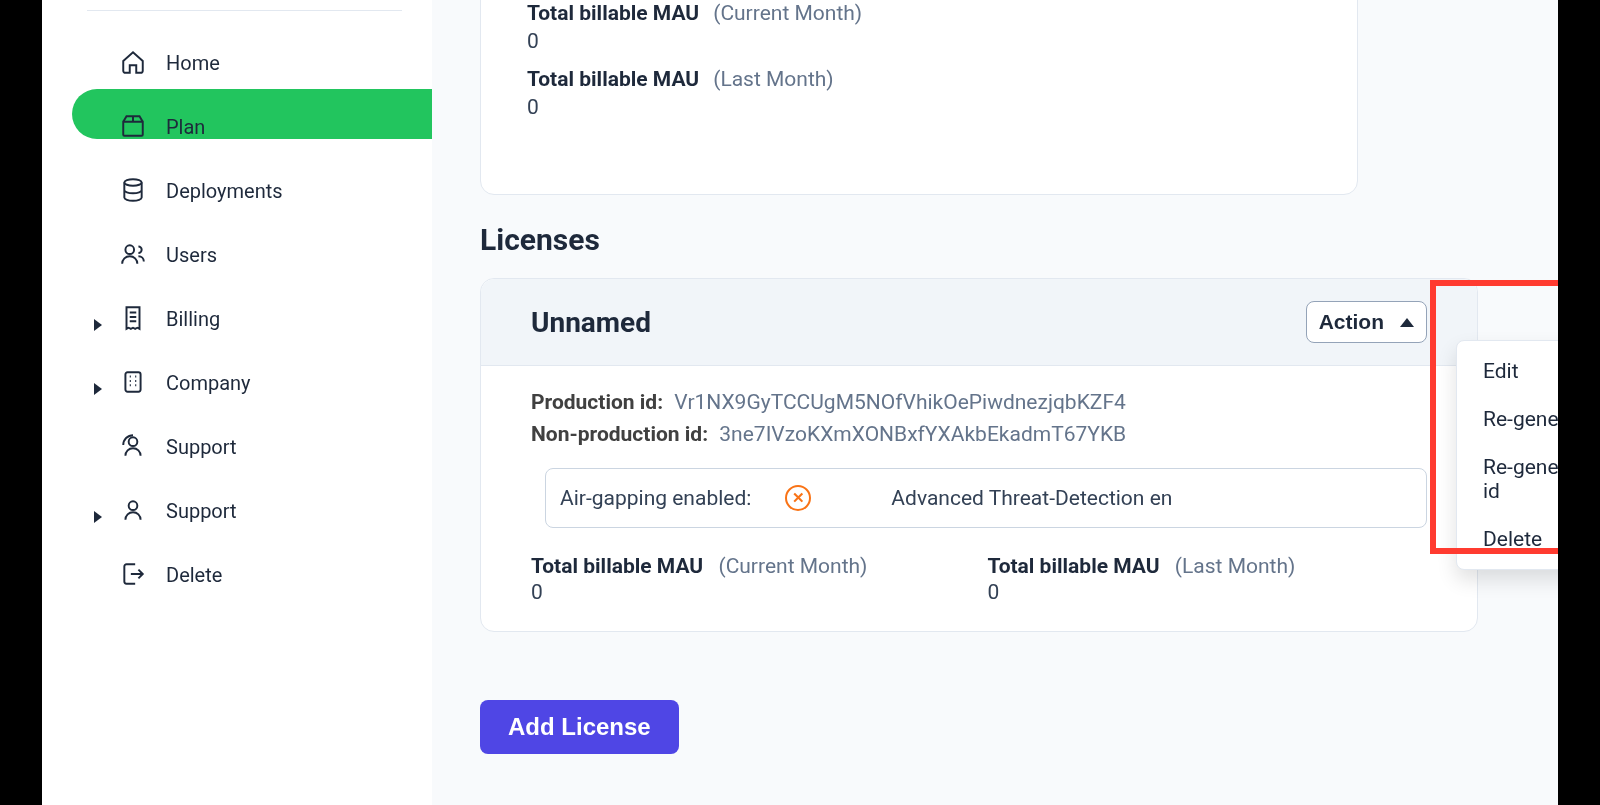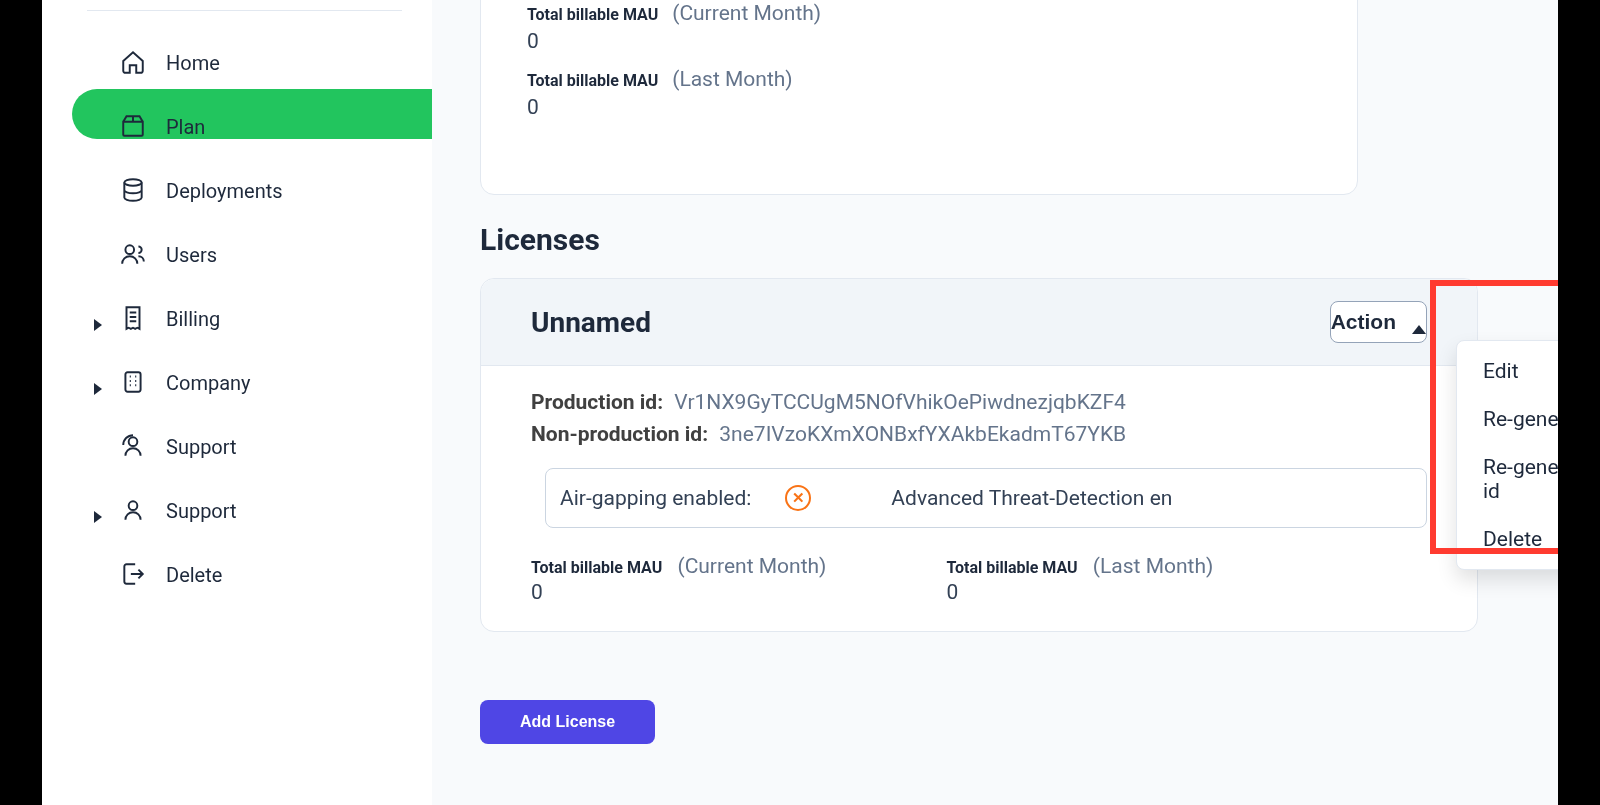--- a/index.html
+++ b/index.html
@@ -87,21 +87,21 @@
     position: absolute;
     left: 48px;
     right: 200px;
     top: -20px;
     height: 215px;
     padding: 20px 46px;
   }
   .metric-row { margin-bottom: 4px; }
   .metric-label {
     font-weight: 700;
-    font-size: 16px;
+    font-size: 21px;
     color: #1e293b;
     margin-right: 10px;
   }
   .metric-sub {
     font-size: 21px;
     color: #64748b;
   }
   .metric-value {
     font-size: 21px;
     color: #334155;
@@ -135,26 +135,26 @@
   }
   .license-name {
     font-size: 28px;
     font-weight: 700;
     color: #1e293b;
   }
   .action-btn {
     background: #fff;
     border: 1px solid #94a3b8;
     border-radius: 8px;
-    padding: 8px 0;
+    padding: 8px 12px;
     font-size: 21px;
     font-weight: 600;
     color: #1e293b;
     display: flex;
-    align-items: flex-end;
+    align-items: center;
     gap: 16px;
     cursor: pointer;
   }
   .caret-up {
     width: 0; height: 0;
     border-left: 7px solid transparent;
     border-right: 7px solid transparent;
     border-bottom: 9px solid #1e293b;
   }
   .license-body {
@@ -194,22 +194,22 @@
   .bottom-col .metric-row { margin-bottom: 2px; }
 
   .add-btn {
     position: absolute;
     left: 48px;
     top: 700px;
     background: #4f46e5;
     color: #fff;
     border: none;
     border-radius: 8px;
-    padding: 13px 40px;
-    font-size: 16px;
+    padding: 13px 28px;
+    font-size: 24px;
     font-weight: 700;
     cursor: pointer;
   }
 
   
   .highlight-box {
     position: absolute;
     border: 6px solid #ff3b30;
     pointer-events: none;
     z-index: 40;

